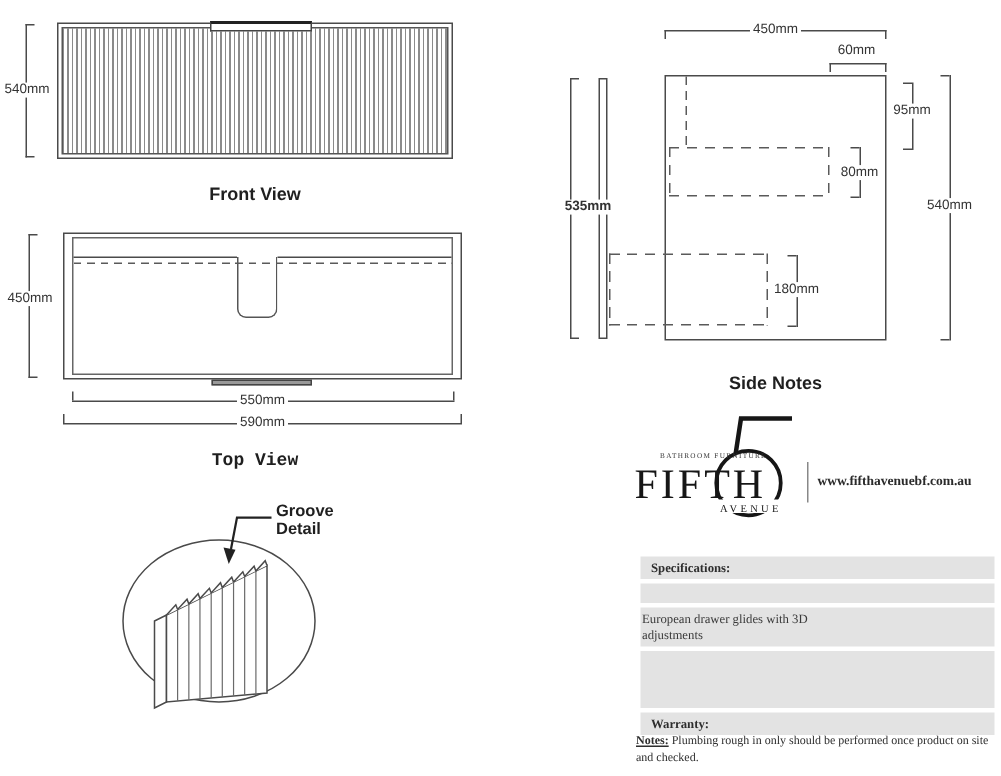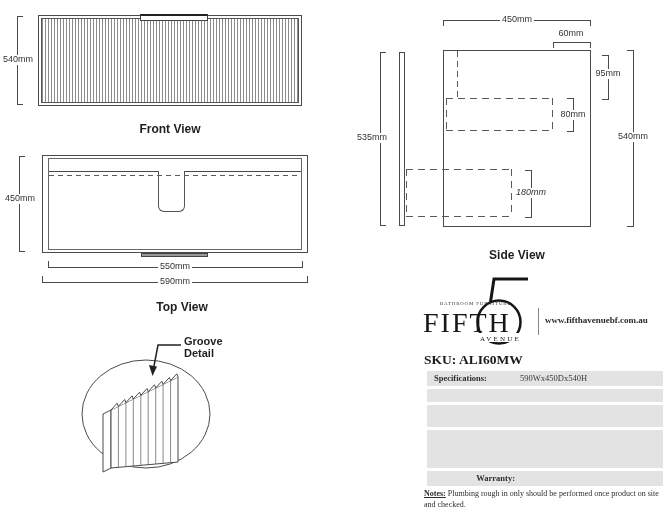--- a/index.html
+++ b/index.html
@@ -114,21 +114,21 @@
 
     <div class="line-h" style="left:48px;top:267px;width:255px;"></div>
     <div class="tick" style="left:48px;top:261px;width:1px;height:6px;"></div>
     <div class="tick" style="left:302px;top:261px;width:1px;height:6px;"></div>
     <span class="dim-label" style="left:175px;top:267px;">550mm</span>
 
     <div class="line-h" style="left:42px;top:282px;width:266px;"></div>
     <div class="tick" style="left:42px;top:276px;width:1px;height:6px;"></div>
     <div class="tick" style="left:307px;top:276px;width:1px;height:6px;"></div>
     <span class="dim-label" style="left:175px;top:282px;">590mm</span>
-    <div class="view-title" style="left:49px;top:300px;width:266px;">Top View</div>
+    <div class="view-title" style="left:37px;top:300px;width:266px;font-family:Liberation Mono, monospace;">Top View</div>
   </div>
 
   <div>
     <svg class="abs" style="left:78px;top:328px;" width="150" height="152" viewBox="78 328 150 152">
       <ellipse cx="146" cy="414" rx="64" ry="54" fill="none" stroke="#4a4a4a" stroke-width="1"></ellipse>
       <path d="M103,414 L111,410 L111,468 L103,472 Z" fill="#fff" stroke="#4a4a4a" stroke-width="1"></path>
       <path d="M111,410 L178,377 L178,462 L111,468 Z" fill="#fff" stroke="#4a4a4a" stroke-width="1"></path>
       <path d="M111,410 L117.2,403.2 L118.4,406.3 L124.7,399.5 L125.9,402.7 L132.1,395.8 L133.3,399 L139.6,392.2 L140.8,395.3 L147,388.5 L148.2,391.7 L154.5,384.8 L155.7,388 L161.9,381.2 L163.1,384.3 L169.4,377.5 L170.6,380.7 L176.8,373.8 L178,377" fill="#fff" stroke="#4a4a4a" stroke-width="1"></path>
       <g stroke="#6a6a6a" stroke-width="0.8">
         <line x1="118.4" y1="406.3" x2="118.4" y2="467.3"></line>
@@ -175,57 +175,57 @@
     <span class="dim-label" style="left:573px;top:115px;">80mm</span>
 
     <div class="line-v" style="left:633px;top:50px;height:177px;"></div>
     <div class="tick" style="left:627px;top:50px;width:6px;height:1px;"></div>
     <div class="tick" style="left:627px;top:226px;width:6px;height:1px;"></div>
     <span class="dim-label" style="left:633px;top:137px;">540mm</span>
 
     <div class="line-v" style="left:380px;top:52px;height:174px;"></div>
     <div class="tick" style="left:380px;top:52px;width:6px;height:1px;"></div>
     <div class="tick" style="left:380px;top:225px;width:6px;height:1px;"></div>
-    <span class="dim-label" style="left:372px;top:138px;">535mm</span>
+    <span class="dim-label" style="left:392px;top:138px;font-weight:bold;">535mm</span>
 
     <div class="line-v" style="left:531px;top:170px;height:48px;"></div>
     <div class="tick" style="left:525px;top:170px;width:6px;height:1px;"></div>
     <div class="tick" style="left:525px;top:217px;width:6px;height:1px;"></div>
-    <span class="dim-label" style="left:531px;top:193px;font-style:italic;">180mm</span>
-    <div class="view-title" style="left:443px;top:248px;width:148px;">Side View</div>
+    <span class="dim-label" style="left:531px;top:193px;">180mm</span>
+    <div class="view-title" style="left:443px;top:248px;width:148px;">Side Notes</div>
   </div>
 
   <div>
     <svg class="abs" style="left:420px;top:272px;" width="126" height="76" viewBox="420 272 126 76" aria-label="FIFTH">
       <g aria-label="5">
         <path d="M528,279 L494,279 L490.5,302" fill="none" stroke="#161616" stroke-width="3"></path>
         <circle cx="499" cy="322" r="21.5" fill="none" stroke="#161616" stroke-width="2.5"></circle>
       </g>
       <text x="440" y="305" font-family="Liberation Serif, serif" font-size="4.8" letter-spacing="0.9" fill="#333">BATHROOM FURNITURE</text>
       <text x="423" y="332" font-family="Liberation Serif, serif" font-size="28" letter-spacing="2" fill="#161616">FIFTH</text>
       <rect x="477" y="333" width="45" height="9" fill="#fff"></rect>
       <text x="480" y="341" font-family="Liberation Serif, serif" font-size="7" letter-spacing="2.2" fill="#161616">AVENUE</text>
     </svg>
     <div class="abs" style="left:538px;top:308px;width:1px;height:27px;background:#888;"></div>
     <div class="url">www.fifthavenuebf.com.au</div>
   </div>
 
-  <div class="sku">SKU: ALI60MW</div>
 
   <div class="spec-table">
+    <div class="spec-row" style="min-height:13px;gap:18px;">
+      <div class="lbl">Specifications:</div>
+    </div>
     <div class="spec-row" style="min-height:13px;">
-      <div class="lbl">Specifications:</div>
-      <div class="val">590Wx450Dx540H</div>
+    </div>
+    <div class="spec-row" style="min-height:22px;">
+      <div class="val">European drawer glides with 3D
+adjustments</div>
+    </div>
+    <div class="spec-row" style="min-height:38px;">
     </div>
     <div class="spec-row" style="min-height:13px;">
-    </div>
-    <div class="spec-row" style="min-height:22px;">
-    </div>
-    <div class="spec-row" style="min-height:38px;">
-    </div>
-    <div class="spec-row" style="min-height:13px;text-align:right;">
       <div class="lbl">Warranty:</div>
     </div>
   </div>
 
   <p class="notes"><b>Notes:</b><span> Plumbing rough in only should be performed once product on site and checked.</span></p>
 
 </div>
 
 </body></html>

